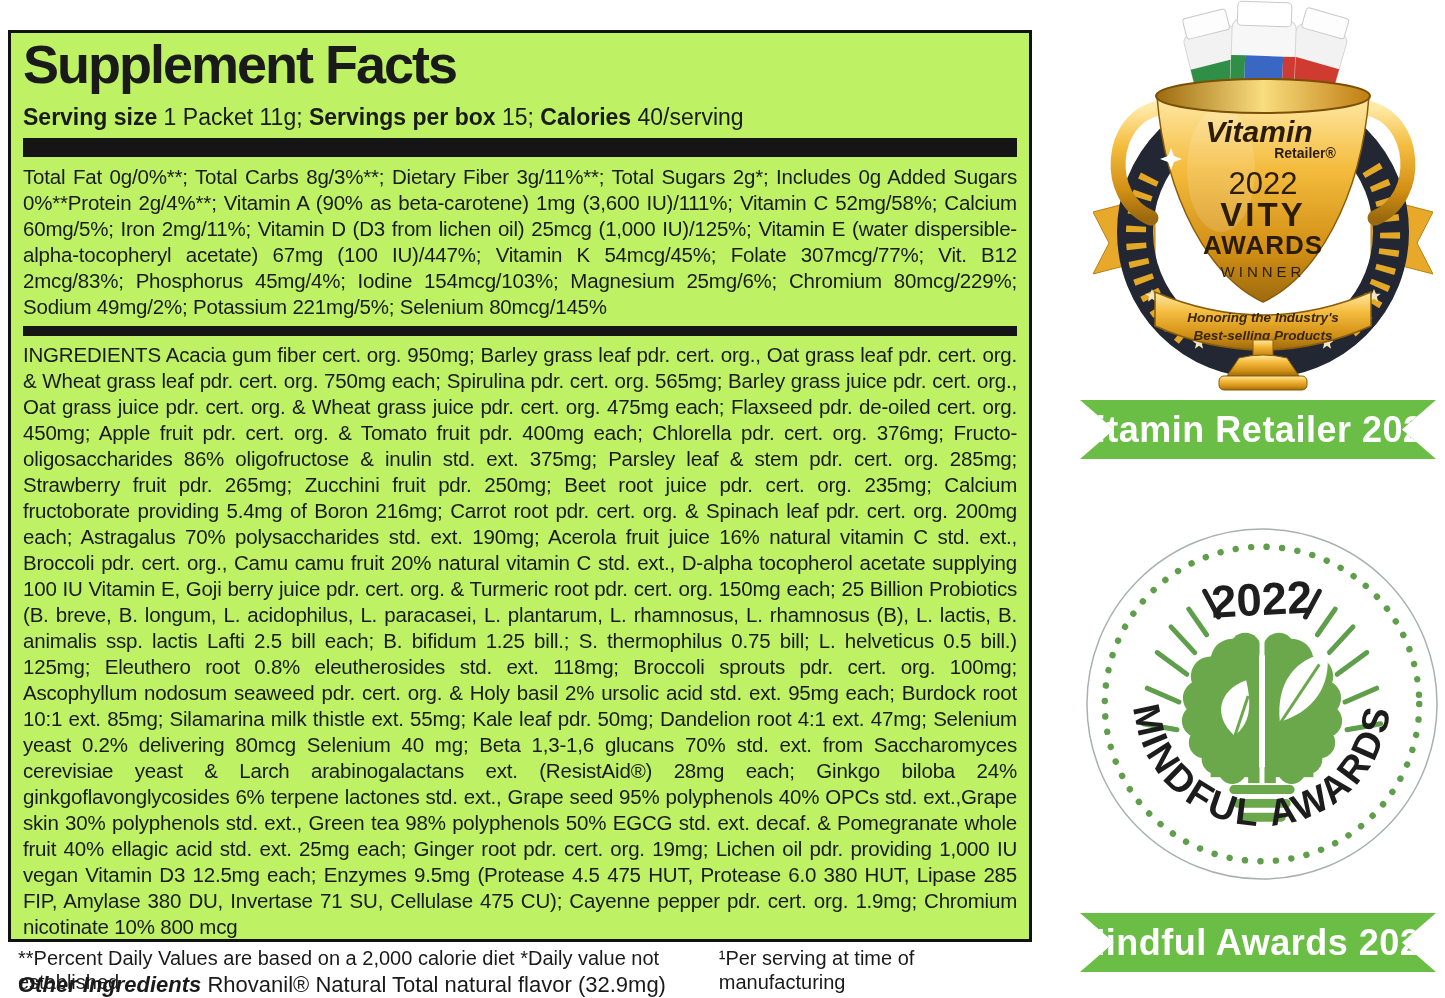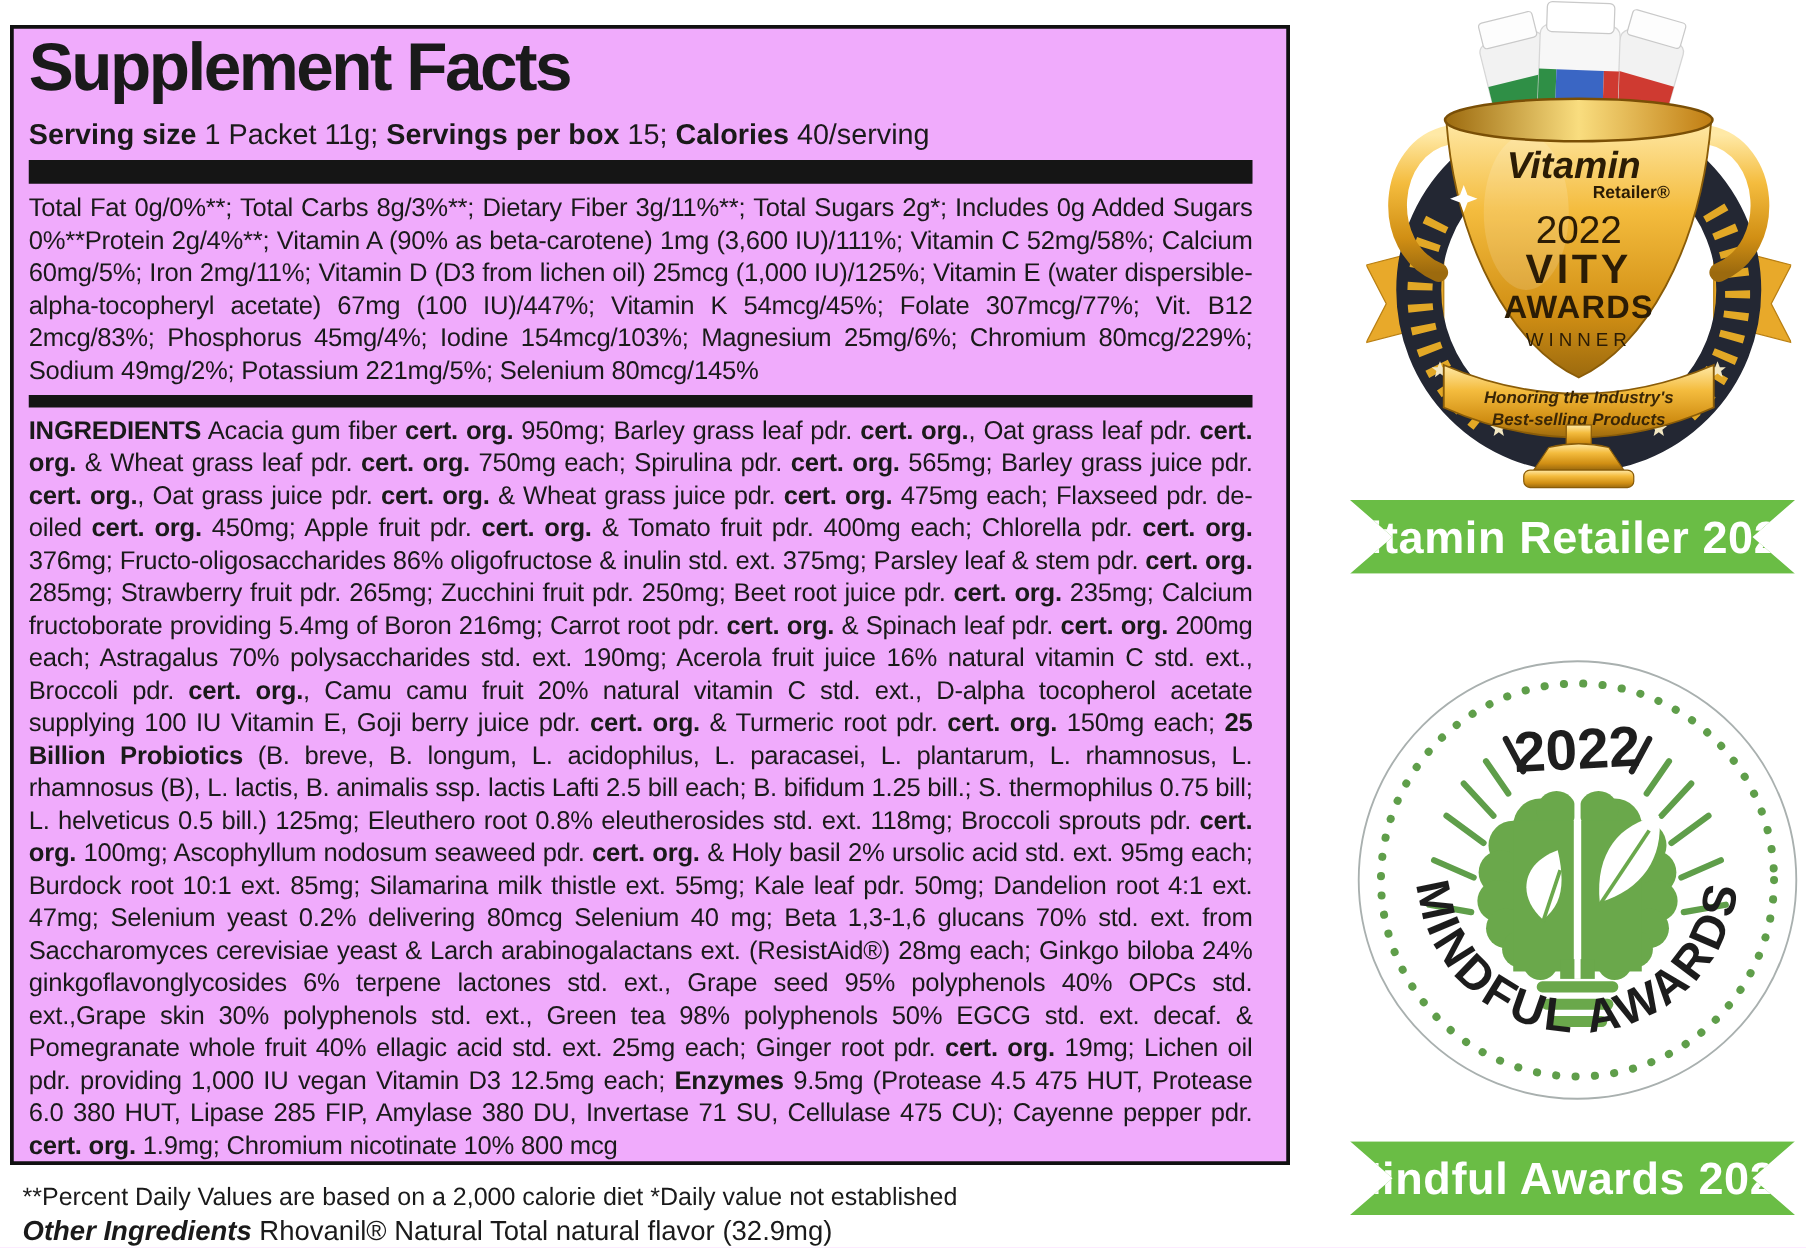--- a/index.html
+++ b/index.html
@@ -1,29 +1,29 @@
 <!DOCTYPE html>
 <html><head>
 <meta charset="utf-8">
 <style>
   html,body{margin:0;padding:0;background:#ffffff;}
   body{width:1445px;height:998px;position:relative;font-family:"Liberation Sans",sans-serif;color:#1a1a1a;overflow:hidden;}
 
   
-  .panel{position:absolute;left:8px;top:20px;width:1024px;height:912px;border:3px solid #111;
-         box-sizing:border-box;padding:6px 27px 0 12px;background:#f0abfc;overflow:hidden;}
+  .panel{position:absolute;left:8px;top:30px;width:1024px;height:912px;border:3px solid #111;
+         box-sizing:border-box;padding:6px 12px 0 12px;background:#bef264;overflow:hidden;}
   .title{font-size:54px;font-weight:bold;letter-spacing:-2px;line-height:50px;white-space:nowrap;}
   .serving{font-size:23px;line-height:27px;margin-top:15px;white-space:nowrap;}
   .serving b{font-weight:bold;}
   .bar{background:#151515;margin:7px 0;}
   .bar.thick{height:19px;}
   .bar.mid{height:10px;margin:6px 0;}
   .sec-head{font-size:22px;font-weight:bold;line-height:25px;margin-top:2px;}
   .body-text{font-size:20.5px;line-height:26px;letter-spacing:-0.2px;text-align:justify;}
-  .body-text b{font-weight:bold;}
+  .body-text b{font-weight:normal;}
   .ingredients{margin-top:2px;}
   .footnotes{position:absolute;left:18px;top:946px;width:1008px;display:flex;justify-content:space-between;
              font-size:20px;line-height:24px;}
   .other{position:absolute;left:18px;top:972px;font-size:22px;line-height:25px;}
   .other b{font-weight:bold;font-style:italic;}
 
   
   .award-abs{position:absolute;}
   .green-banner{position:absolute;left:1080px;width:356px;height:59px;display:flex;align-items:center;justify-content:center;
     clip-path:polygon(0 0,100% 0,calc(100% - 34px) 50%,100% 100%,0 100%,34px 50%);}
@@ -42,20 +42,21 @@
 
   <div class="body-text">Total Fat 0g/0%**; Total Carbs 8g/3%**; Dietary Fiber 3g/11%**; Total Sugars 2g*; Includes 0g Added Sugars 0%**Protein 2g/4%**; Vitamin A (90% as beta-carotene) 1mg (3,600 IU)/111%; Vitamin C 52mg/58%; Calcium 60mg/5%; Iron 2mg/11%; Vitamin D (D3 from lichen oil) 25mcg (1,000 IU)/125%; Vitamin E (water dispersible-alpha-tocopheryl acetate) 67mg (100 IU)/447%; Vitamin K 54mcg/45%; Folate 307mcg/77%; Vit. B12 2mcg/83%; Phosphorus 45mg/4%; Iodine 154mcg/103%; Magnesium 25mg/6%; Chromium 80mcg/229%; Sodium 49mg/2%; Potassium 221mg/5%; Selenium 80mcg/145%</div>
 
   <div class="bar mid" style="background: rgb(21, 21, 21);"></div>
 
   <div class="body-text ingredients"><b>INGREDIENTS</b><span> Acacia gum fiber </span><b>cert. org.</b><span> 950mg; Barley grass leaf pdr. </span><b>cert. org.</b><span>, Oat grass leaf pdr. </span><b>cert. org.</b><span> &amp; Wheat grass leaf pdr. </span><b>cert. org.</b><span> 750mg each; Spirulina pdr. </span><b>cert. org.</b><span> 565mg; Barley grass juice pdr. </span><b>cert. org.</b><span>, Oat grass juice pdr. </span><b>cert. org.</b><span> &amp; Wheat grass juice pdr. </span><b>cert. org.</b><span> 475mg each; Flaxseed pdr. de-oiled </span><b>cert. org.</b><span> 450mg; Apple fruit pdr. </span><b>cert. org.</b><span> &amp; Tomato fruit pdr. 400mg each; Chlorella pdr. </span><b>cert. org.</b><span> 376mg; Fructo-oligosaccharides 86% oligofructose &amp; inulin std. ext. 375mg; Parsley leaf &amp; stem pdr. </span><b>cert. org.</b><span> 285mg; Strawberry fruit pdr. 265mg; Zucchini fruit pdr. 250mg; Beet root juice pdr. </span><b>cert. org.</b><span> 235mg; Calcium fructoborate providing 5.4mg of Boron 216mg; Carrot root pdr. </span><b>cert. org.</b><span> &amp; Spinach leaf pdr. </span><b>cert. org.</b><span> 200mg each; Astragalus 70% polysaccharides std. ext. 190mg; Acerola fruit juice 16% natural vitamin C std. ext., Broccoli pdr. </span><b>cert. org.</b><span>, Camu camu fruit 20% natural vitamin C std. ext., D-alpha tocopherol acetate supplying 100 IU Vitamin E, Goji berry juice pdr. </span><b>cert. org.</b><span> &amp; Turmeric root pdr. </span><b>cert. org.</b><span> 150mg each; </span><b>25 Billion Probiotics</b><span> (B. breve, B. longum, L. acidophilus, L. paracasei, L. plantarum, L. rhamnosus, L. rhamnosus (B), L. lactis, B. animalis ssp. lactis Lafti 2.5 bill each; B. bifidum 1.25 bill.; S. thermophilus 0.75 bill; L. helveticus 0.5 bill.) 125mg; Eleuthero root 0.8% eleutherosides std. ext. 118mg; Broccoli sprouts pdr. </span><b>cert. org.</b><span> 100mg; Ascophyllum nodosum seaweed pdr. </span><b>cert. org.</b><span> &amp; Holy basil 2% ursolic acid std. ext. 95mg each; Burdock root 10:1 ext. 85mg; Silamarina milk thistle ext. 55mg; Kale leaf pdr. 50mg; Dandelion root 4:1 ext. 47mg; Selenium yeast 0.2% delivering 80mcg Selenium 40 mg; Beta 1,3-1,6 glucans 70% std. ext. from Saccharomyces cerevisiae yeast &amp; Larch arabinogalactans ext. (ResistAid®) 28mg each; Ginkgo biloba 24% ginkgoflavonglycosides 6% terpene lactones std. ext., Grape seed 95% polyphenols 40% OPCs std. ext.,Grape skin 30% polyphenols std. ext., Green tea 98% polyphenols 50% EGCG std. ext. decaf. &amp; Pomegranate whole fruit 40% ellagic acid std. ext. 25mg each; Ginger root pdr. </span><b>cert. org.</b><span> 19mg; Lichen oil pdr. providing 1,000 IU vegan Vitamin D3 12.5mg each; </span><b>Enzymes</b><span> 9.5mg (Protease 4.5 475 HUT, Protease 6.0 380 HUT, Lipase 285 FIP, Amylase 380 DU, Invertase 71 SU, Cellulase 475 CU); Cayenne pepper pdr. </span><b>cert. org.</b><span> 1.9mg; Chromium nicotinate 10% 800 mcg</span></div>
 </div>
 
 <div class="footnotes">
   <span>**Percent Daily Values are based on a 2,000 calorie diet *Daily value not established</span>
+  <span>¹Per serving at time of manufacturing</span>
 </div>
 
 <div class="other"><b>Other Ingredients</b><span> Rhovanil® Natural Total natural flavor (32.9mg)</span></div>
 
 <svg class="award-abs" style="left:1093px;top:0px" width="340" height="395" viewBox="0 0 340 395" xmlns="http://www.w3.org/2000/svg">
   <defs>
     <linearGradient id="goldV" x1="0" y1="0" x2="0" y2="1">
       <stop offset="0" stop-color="#ffe9a6"></stop>
         <stop offset="0.35" stop-color="#f4bc3e"></stop>
       <stop offset="0.75" stop-color="#d18f14"></stop>

